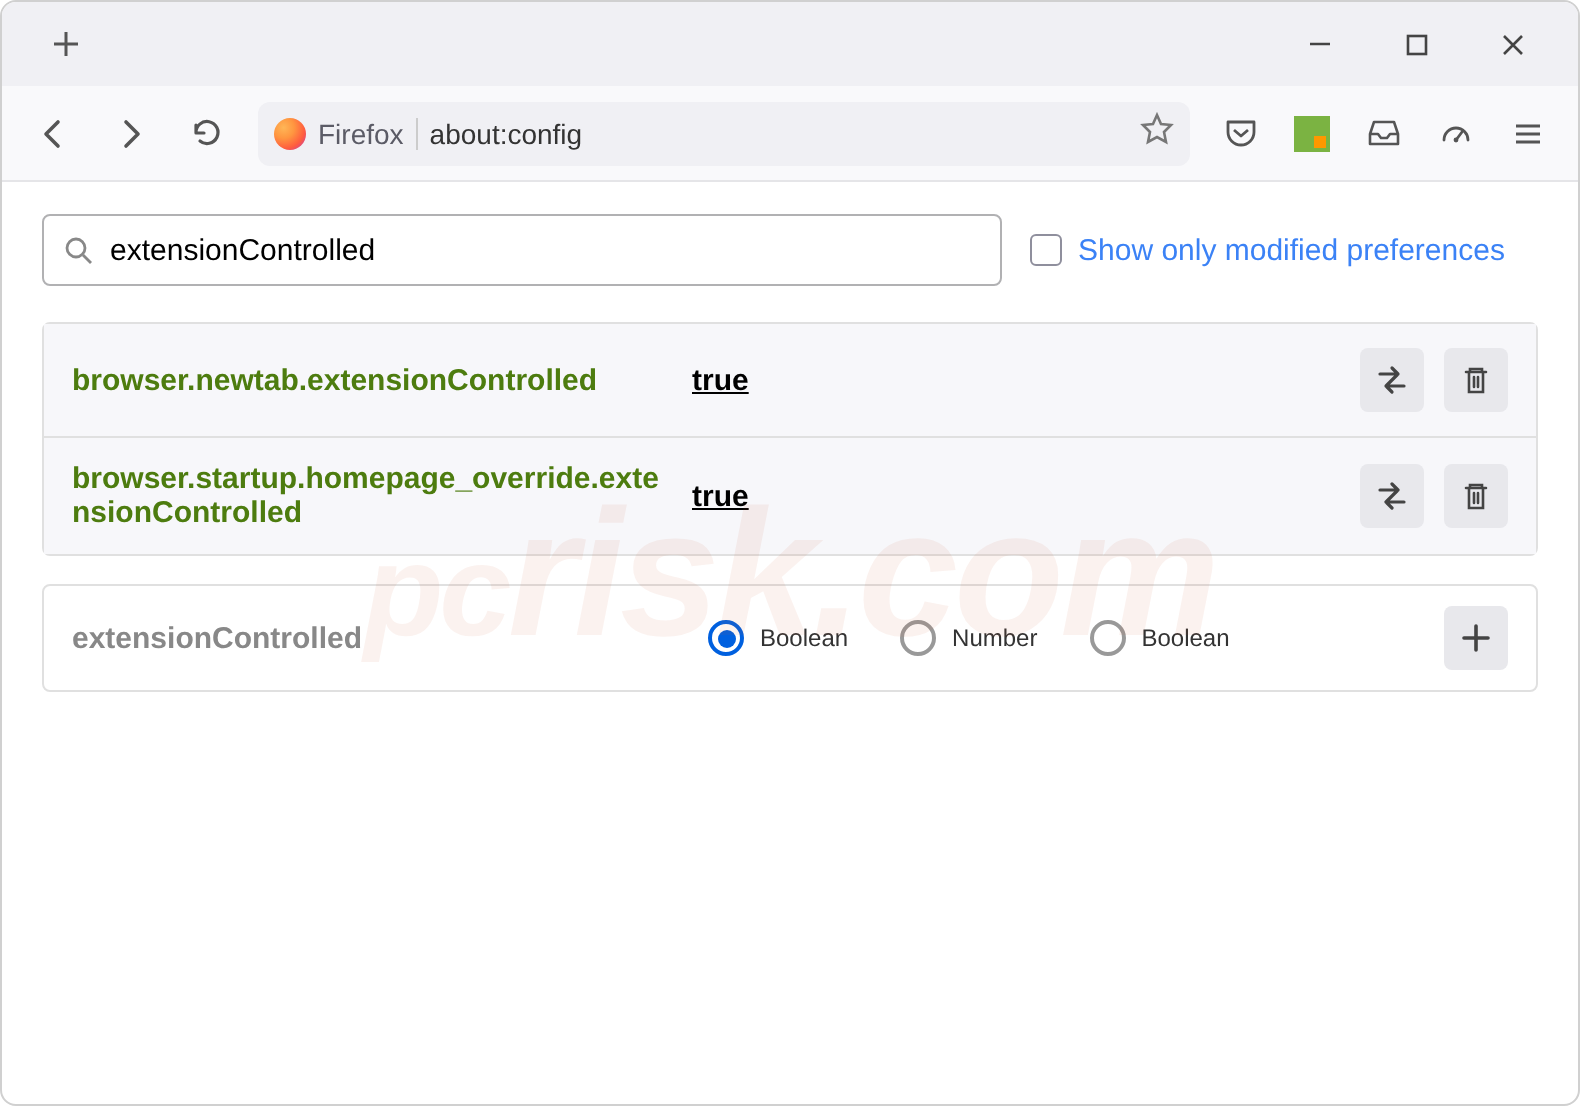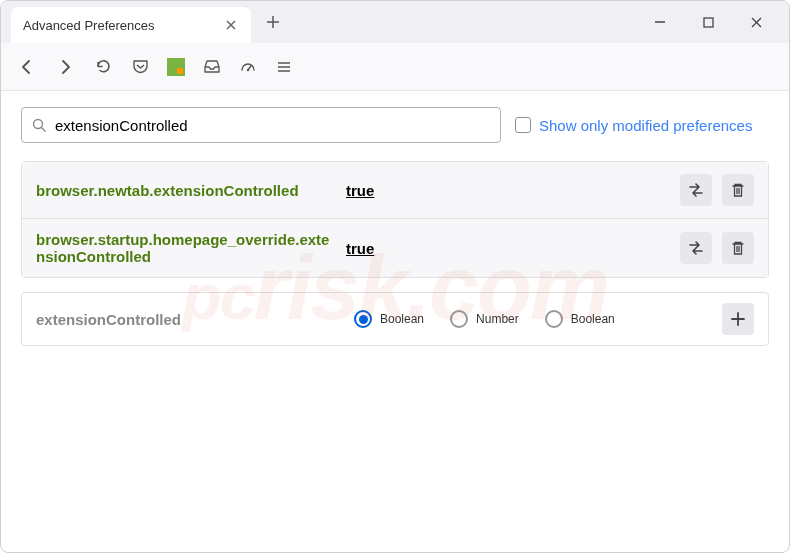--- a/index.html
+++ b/index.html
@@ -298,28 +298,20 @@
       pointer-events: none;
       white-space: nowrap;
       letter-spacing:-2px;
     }
     .watermark .pc{ font-size:65px; }
   </style>
 </head>
 <body>
 
 <div class="titlebar">
-  <div class="tab">
-    <span class="tab-title">Advanced Preferences</span>
-    <span class="tab-close">
-      <svg width="12" height="12" viewBox="0 0 12 12">
-          <path d="M2 2 L10 10 M10 2 L2 10" stroke="currentColor" stroke-width="1.5" fill="none"></path>
-        </svg>
-    </span>
-  </div>
   <div class="newtab-btn">
     <svg width="14" height="14" viewBox="0 0 14 14">
         <path d="M7 1 V13 M1 7 H13" stroke="currentColor" stroke-width="1.5"></path>
       </svg>
   </div>
   <div class="window-controls">
     <div class="win-btn">
       <svg width="12" height="12" viewBox="0 0 12 12">
           <path d="M1 6 H11" stroke="currentColor" stroke-width="1.3"></path>
         </svg>
@@ -345,20 +337,32 @@
   </div>
   <div class="nav-btn">
     <svg width="18" height="18" viewBox="0 0 18 18">
         <path d="M7 3 L13 9 L7 15" stroke="currentColor" stroke-width="1.8" fill="none" stroke-linecap="round" stroke-linejoin="round"></path>
       </svg>
   </div>
   <div class="nav-btn">
     <svg width="17" height="17" viewBox="0 0 17 17">
         <path d="M3 8.5 A5.5 5.5 0 1 1 5 12.5 M3 8.5 L3 4.5 M3 8.5 L7 8.5" stroke="currentColor" stroke-width="1.6" fill="none" stroke-linecap="round"></path>
       </svg>
+  </div>
+  <div class="urlbar">
+    <span class="urlbar-icon">
+        <span class="firefox-logo"></span>
+      </span>
+    <span class="urlbar-label">Firefox</span>
+    <span class="urlbar-text">about:config</span>
+    <span class="urlbar-star">
+      <svg width="17" height="17" viewBox="0 0 17 17">
+          <path d="M8.5 1.5 L10.5 6 L15.5 6.5 L12 10 L13 15 L8.5 12.5 L4 15 L5 10 L1.5 6.5 L6.5 6 Z" stroke="currentColor" stroke-width="1.3" fill="none"></path>
+        </svg>
+    </span>
   </div>
   <div class="toolbar-icon">
     <svg width="17" height="17" viewBox="0 0 17 17">
         <path d="M2 3 H15 V8 A6.5 6.5 0 0 1 2 8 Z M5 7 L8.5 10 L12 7" stroke="currentColor" stroke-width="1.4" fill="none" stroke-linejoin="round"></path>
       </svg>
   </div>
   <div class="toolbar-icon">
     <span class="ext-icon"></span>
   </div>
   <div class="toolbar-icon">

